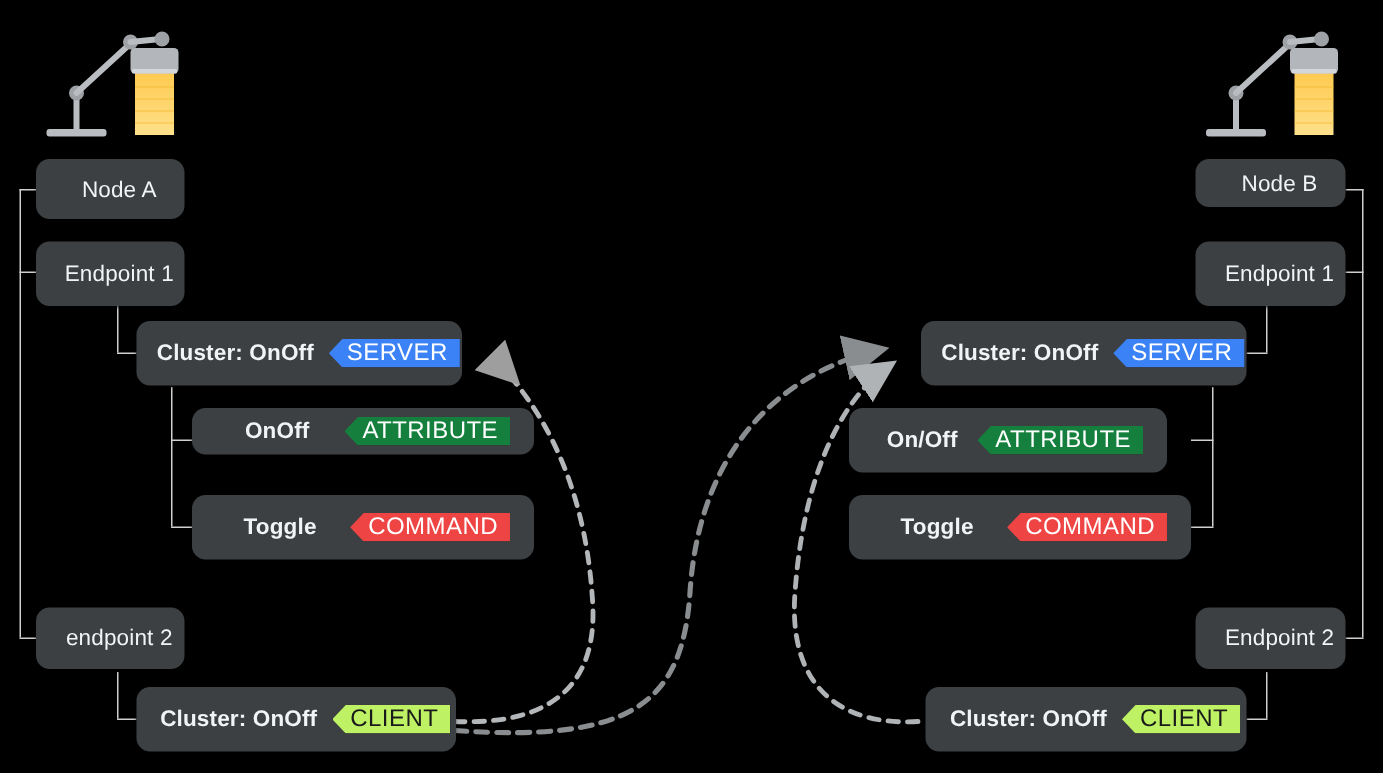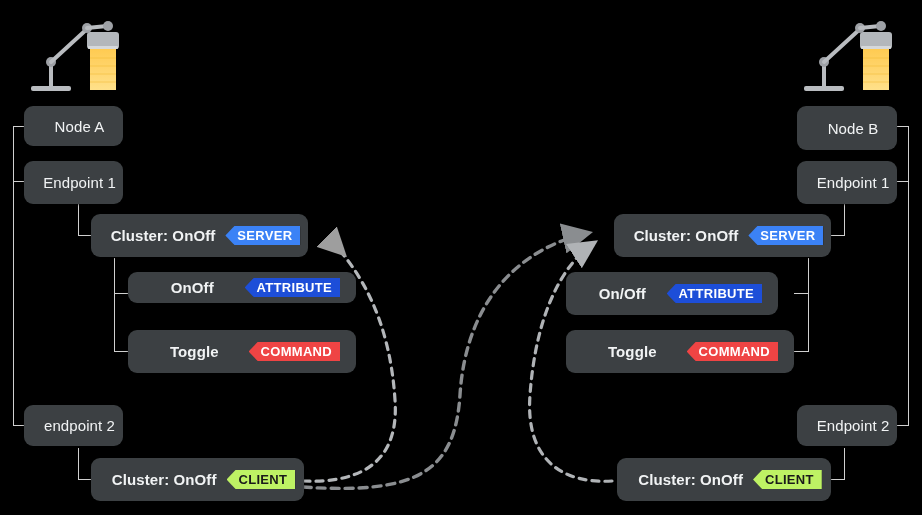--- a/index.html
+++ b/index.html
@@ -37,31 +37,31 @@
   .leafrow{justify-content:space-between;padding:0 16px 0 0;}
   .leafrow .lbl{font-weight:bold;margin-left:auto;}
   .leafrow .badge{margin-left:auto;}
 
   
   .badge{
     position:relative;
     display:inline-flex;align-items:center;justify-content:center;
     height:19px;
     padding:0 8px 0 12px;
-    font-size:13px;
-    font-weight:bold;
+    font-size:16px;
+    font-weight:normal;
     letter-spacing:.3px;
     line-height:1;
     white-space:nowrap;
     clip-path:polygon(9px 0,100% 0,100% 100%,9px 100%,0 50%);
     box-shadow:1px 1px 2px rgba(0,0,0,.6);
   }
   .badge.server   {background:#3b82f6;color:#ffffff;}
   .badge.client   {background:#bef264;color:#1a1a1a;}
-  .badge.attribute{background:#1d4ed8;color:#ffffff;}
+  .badge.attribute{background:#15803d;color:#ffffff;}
   .badge.command  {background:#ef4444;color:#ffffff;}
 
   
   .ln{position:absolute;background:#d0d0d0;z-index:2;}
   .lnv{width:1px;}
   .lnh{height:1px;}
 
   
   .lamp{position:absolute;z-index:5;}
 
@@ -199,21 +199,21 @@
 
   <div class="box center pad" style="left:24px;top:405px;width:99px;height:41px;">
     <span class="lbl">endpoint 2</span>
   </div>
 
   <div class="box row" style="left:91px;top:458px;width:213px;height:43px;">
     <span class="lbl">Cluster: OnOff</span>
     <span class="badge client">CLIENT</span>
   </div>
 
-  <div class="box center pad" style="left:797px;top:106px;width:100px;height:44px;text-align:center;">
+  <div class="box center pad" style="left:797px;top:106px;width:100px;height:32px;text-align:center;">
     <span class="lbl">Node B</span>
   </div>
 
   <div class="box center pad" style="left:797px;top:161px;width:100px;height:43px;">
     <span class="lbl">Endpoint 1</span>
   </div>
 
   <div class="box row" style="left:614px;top:214px;width:217px;height:43px;">
     <span class="lbl">Cluster: OnOff</span>
     <span class="badge server">SERVER</span>

